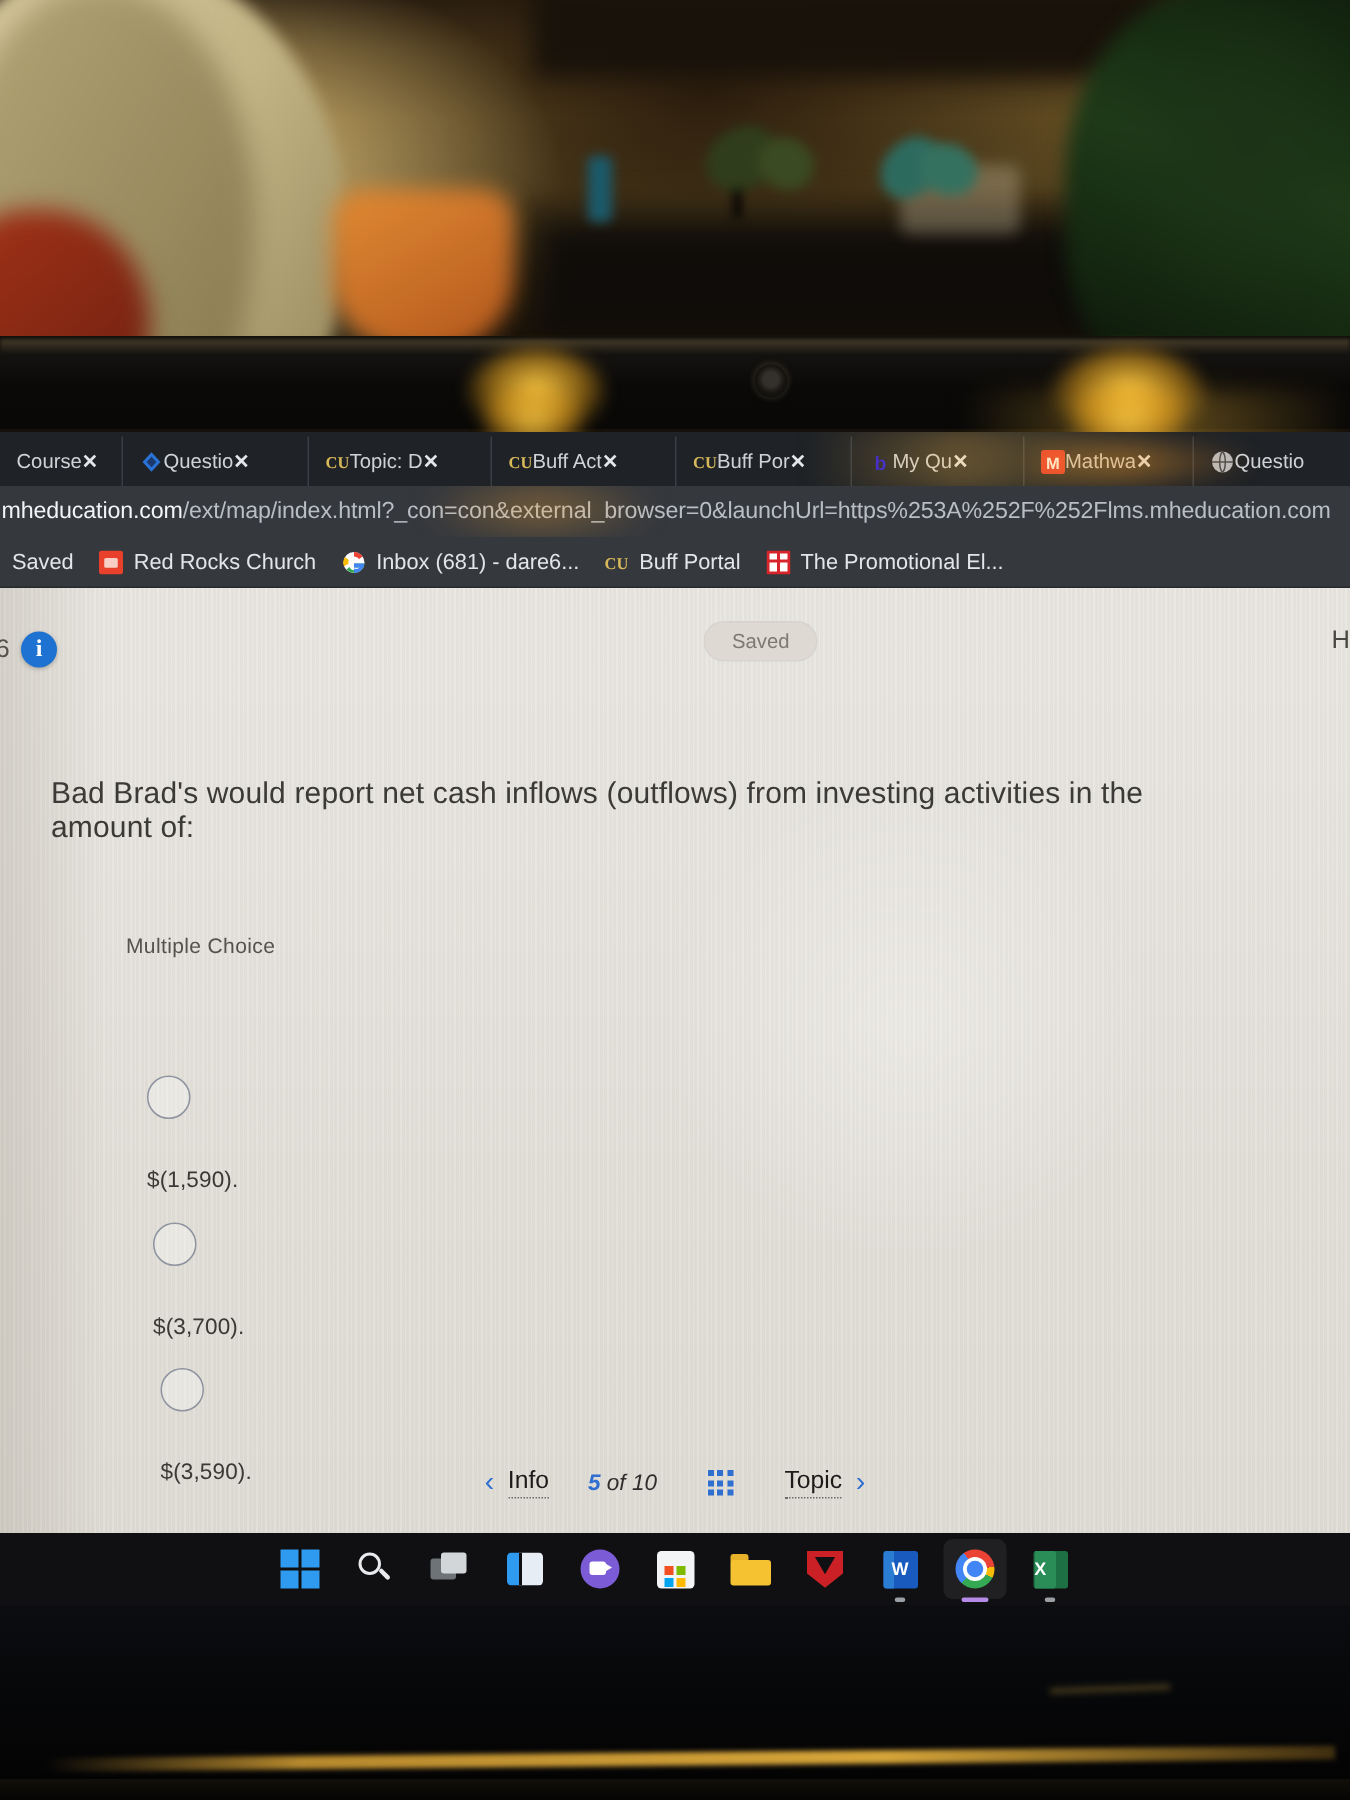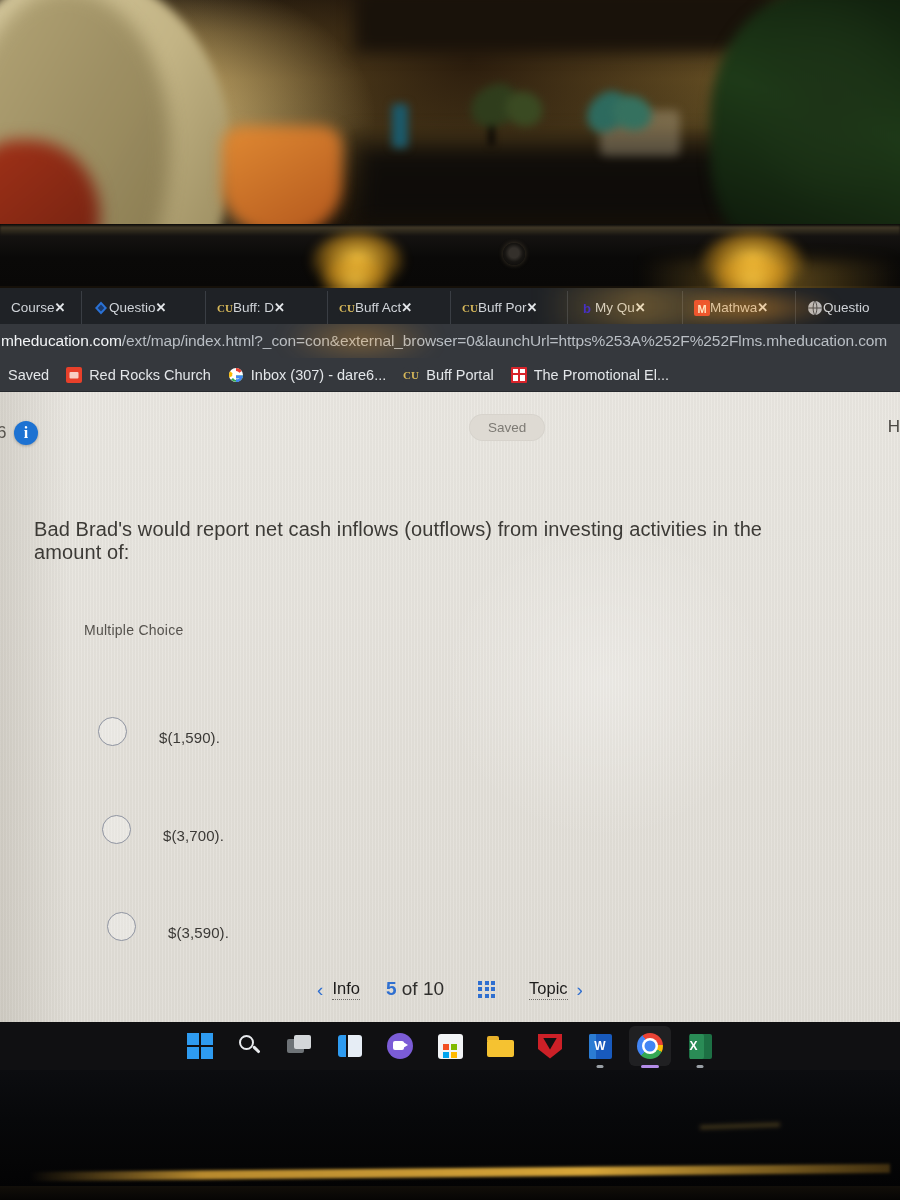--- a/index.html
+++ b/index.html
@@ -222,21 +222,21 @@
   .qtext {
     position:absolute; left:34px; top:518px; width:800px;
     color:#3c3a36; font-size:20px; letter-spacing:.1px;
   }
   .mc-label {
     position:absolute; left:84px; top:622px;
     color:#55524d; font-size:14px; letter-spacing:.25px;
   }
 
   .choice {
-    position:absolute; display:flex; align-items:flex-end;
+    position:absolute; display:flex; align-items:flex-start;flex-direction:column;
   }
   .radio {
     width:29px; height:29px; border-radius:50%;
     border:1.6px solid #8e93a0; background:rgba(255,255,255,.30);
     flex:0 0 29px;
   }
   .ctext { color:#3b3936; font-size:15px; letter-spacing:.1px; }
 
   .navbar {
     position:absolute; left:0; right:0; top:978px;
@@ -244,21 +244,21 @@
     color:#2f3cd0; font-size:16.5px;
   }
   .nav-prev, .nav-next {
     display:flex; align-items:center; gap:9px;
     color:#1a1a1a;
   }
   .chev { color:#2f6fd0; font-size:19px; line-height:1; }
   .nav-prev .lbl, .nav-next .lbl {
     color:#1c1b1a; border-bottom:1.5px dotted #6d6b68; padding-bottom:1px;
   }
-  .pageof { margin:0 26px; color:#2f2e2c; font-size:19px; }
+  .pageof { margin:0 26px; color:#2f2e2c; font-size:15px;font-style:italic; }
   .pageof .cur { color:#2f6fd0; font-weight:700; }
   .grid-icon {
     display:grid; grid-template-columns:repeat(3,4px); grid-template-rows:repeat(3,4px);
     gap:2.5px; margin:0 34px 0 8px;
   }
   .grid-icon i { display:block; width:4px; height:4px; background:#2f6fd0; }
 
   
   .taskbar {
     position:absolute; left:0; top:1022px; width:900px; height:48px;
@@ -389,21 +389,21 @@
       <span class="tclose">✕</span>
     </div>
 
     <div class="tab" style="width:122px;">
       <span class="fav">
         <svg width="16" height="16" viewBox="0 0 16 16">
             <rect width="16" height="16" rx="2" fill="#1f2226"></rect>
             <text x="8" y="12" font-family="Liberation Serif, serif" font-size="11" font-weight="700" fill="#d8b95a" text-anchor="middle">CU</text>
           </svg>
       </span>
-      <span class="tlabel">Buff: D</span>
+      <span class="tlabel">Topic: D</span>
       <span class="tclose">✕</span>
     </div>
 
     <div class="tab" style="width:123px;">
       <span class="fav">
         <svg width="16" height="16" viewBox="0 0 16 16">
             <rect width="16" height="16" rx="2" fill="#1f2226"></rect>
             <text x="8" y="12" font-family="Liberation Serif, serif" font-size="11" font-weight="700" fill="#d8b95a" text-anchor="middle">CU</text>
           </svg>
       </span>
@@ -479,21 +479,21 @@
     <div class="bm">
       <span class="bfav">
         <svg width="16" height="16" viewBox="0 0 16 16">
             <circle cx="8" cy="8" r="7" fill="#fff"></circle>
             <path d="M8 1a7 7 0 0 1 5.8 3l-2.4 1.7A4 4 0 0 0 8 4z" fill="#ea4335"></path>
             <path d="M1.3 10.5A7 7 0 0 1 2 4.3l2.6 2A4 4 0 0 0 4.3 9z" fill="#fbbc05"></path>
             <path d="M3 12.6A7 7 0 0 0 15 8.6h-7v2.7h4A4 4 0 0 1 5 11z" fill="#34a853"></path>
             <path d="M15 8.6H8v2.7h4A4 4 0 0 1 8 12V15a7 7 0 0 0 7-6.4z" fill="#4285f4"></path>
           </svg>
       </span>
-      <span>Inbox (307) - dare6...</span>
+      <span>Inbox (681) - dare6...</span>
     </div>
     <div class="bm">
       <span class="bfav">
         <svg width="16" height="16" viewBox="0 0 16 16">
             <rect width="16" height="16" rx="2" fill="#35383d"></rect>
             <text x="8" y="12" font-family="Liberation Serif, serif" font-size="11" font-weight="700" fill="#d8b95a" text-anchor="middle">CU</text>
           </svg>
       </span>
       <span>Buff Portal</span>
     </div>

